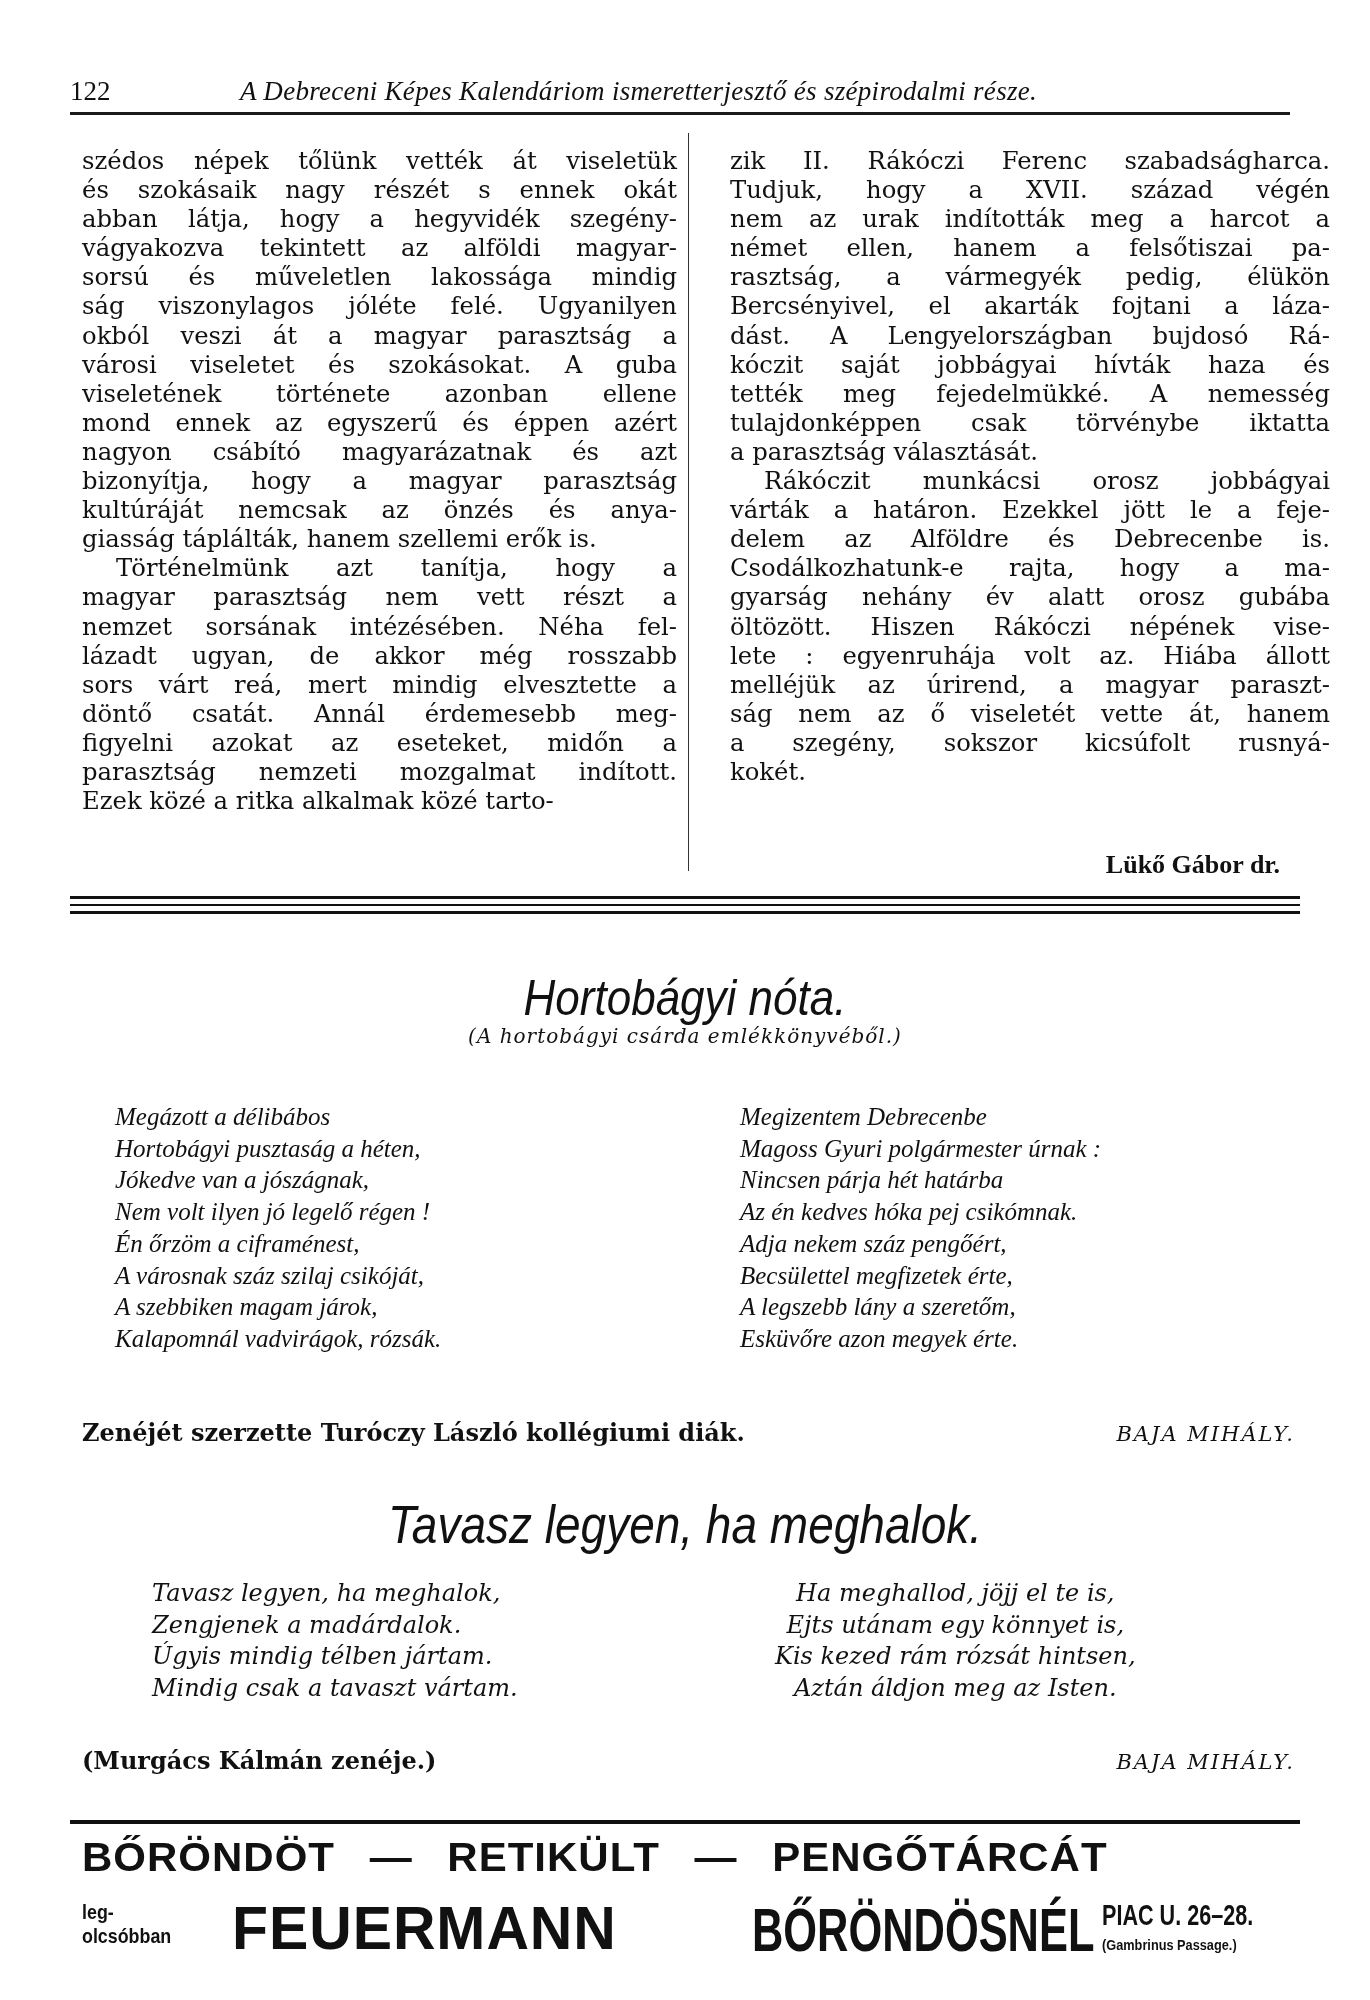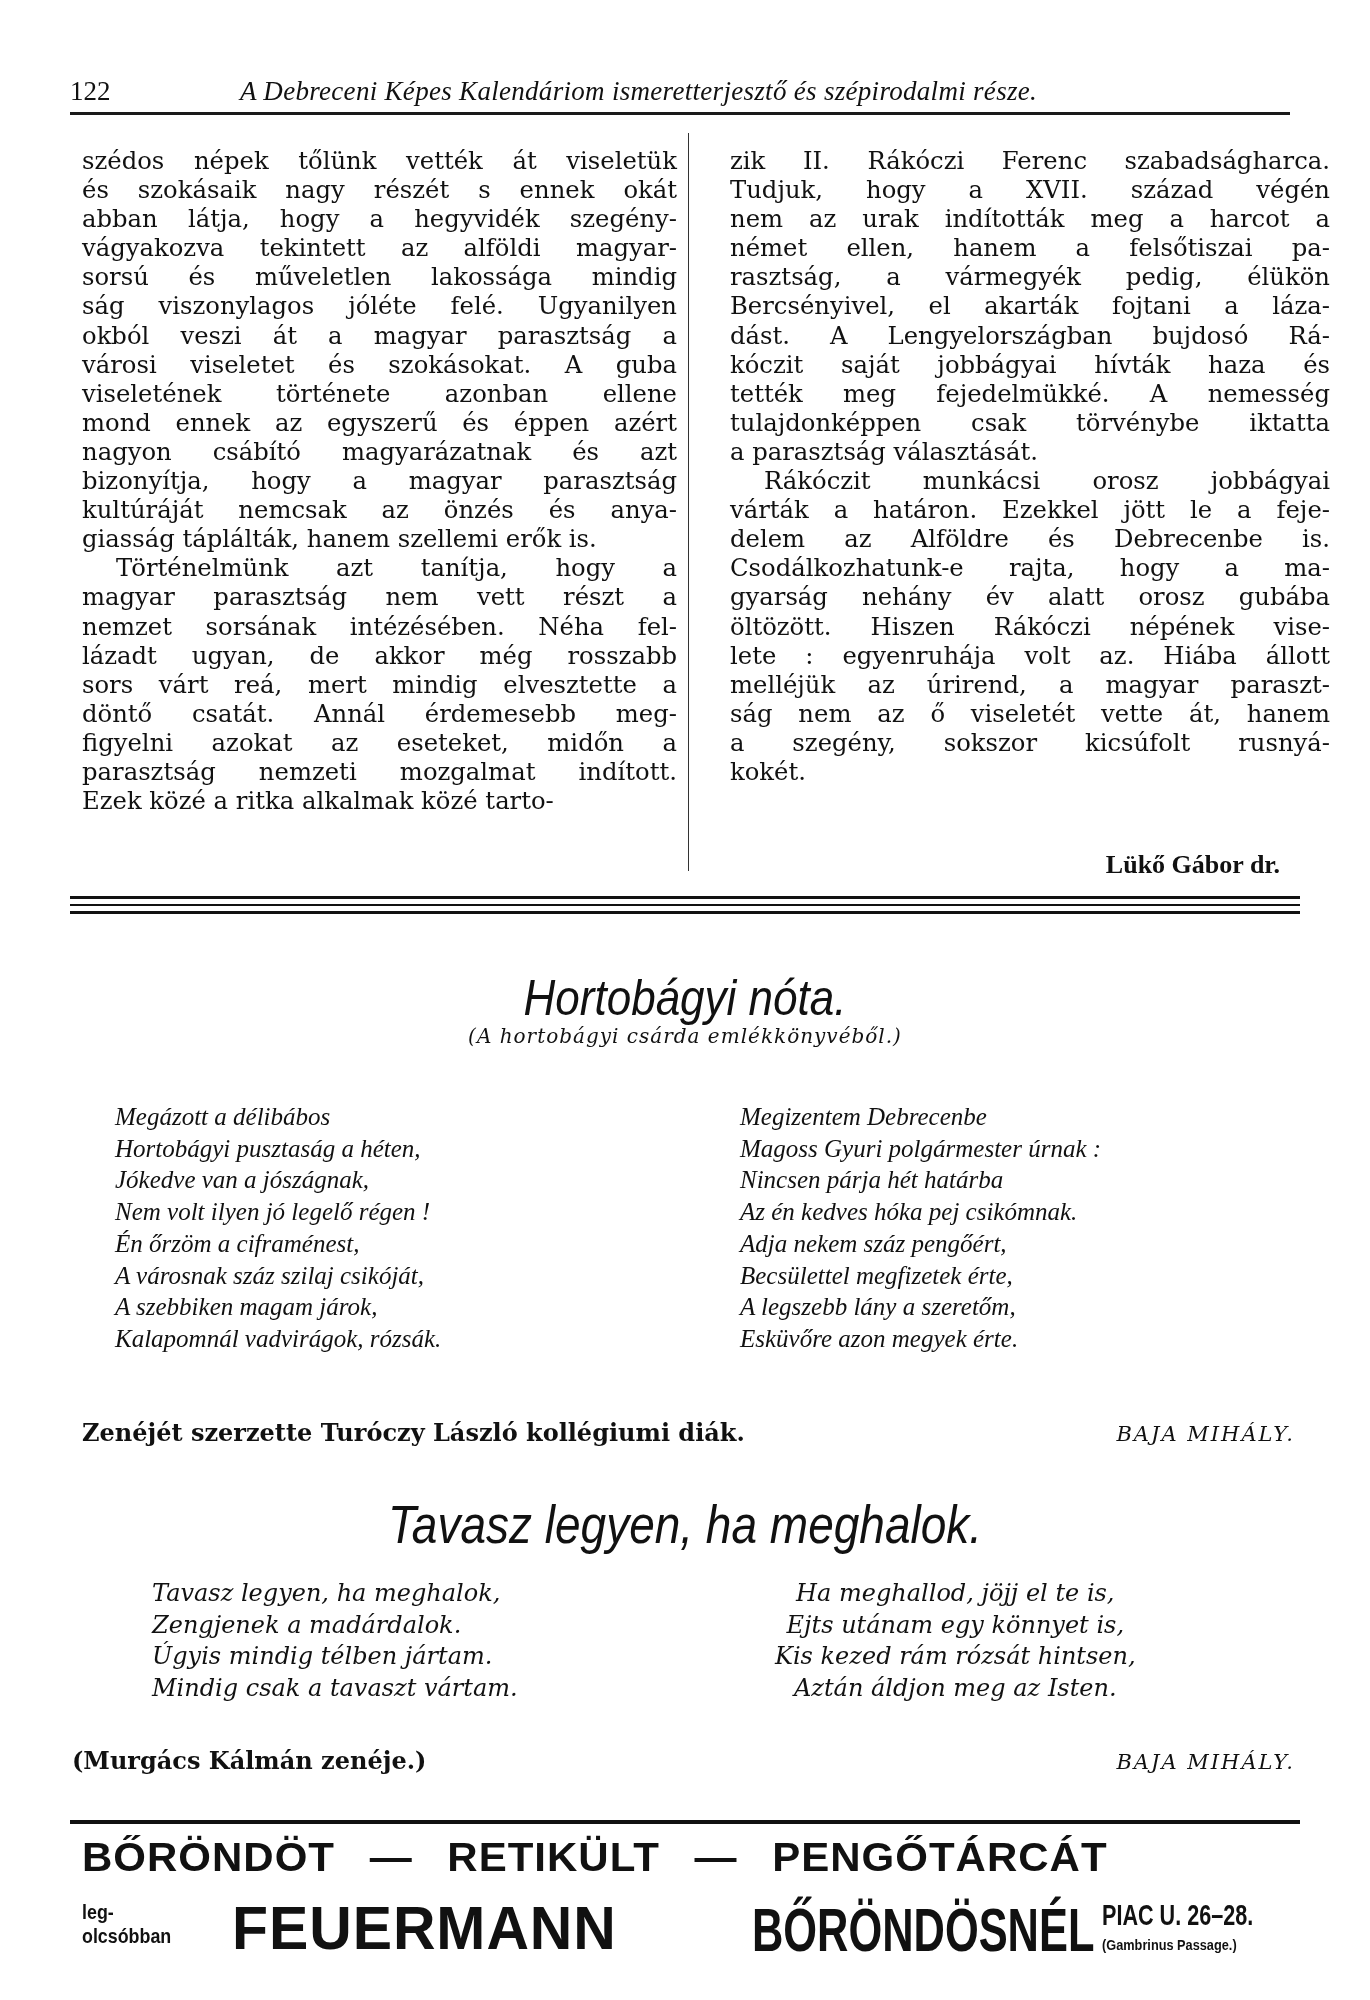--- a/index.html
+++ b/index.html
@@ -39,21 +39,21 @@
   .credit.c1 { left: 82px; top: 1400px; }
   .author { position: absolute; font-family: "DejaVu Serif", serif; font-style: italic; font-size: 21px; letter-spacing: 2px; white-space: nowrap; }
   .author.a1 { right: 75px; top: 1404px; }
 
   
   .ptitle.p2 { top: 1480px; font-size: 46px; transform: scaleY(1.15); }
   .verse2 { position: absolute; font-family: "DejaVu Serif", serif; font-style: italic; font-size: 24px; line-height: 31.7px; }
   .verse2 .ln { display: block; white-space: nowrap; }
   .verse2.p2l { left: 152px; top: 1560px; }
   .verse2.p2r { left: 775px; top: 1560px; text-align: center; }
-  .credit.c2 { left: 72px; top: 1728px; }
+  .credit.c2 { left: 82px; top: 1728px; }
   .author.a2 { right: 75px; top: 1732px; }
 
   .adrule { position: absolute; left: 70px; top: 1802px; width: 1230px; height: 4px; background: #111; }
 
   
   .ad1 { position: absolute; left: 82px; top: 1816px; width: 1215px; font-family: "Liberation Sans", sans-serif; font-weight: bold; font-size: 42px; letter-spacing: 1px; white-space: nowrap; transform: scaleY(0.95); }
   .ad1 span { display: inline-block; }
   .ad-small { position: absolute; left: 82px; top: 1882px; font-family: "Liberation Sans", sans-serif; font-weight: bold; font-size: 21px; line-height: 24px; transform: scaleX(0.85); transform-origin: left; }
   .ad-small .ln { display: block; }
   .ad-big { position: absolute; left: 232px; top: 1874px; font-family: "Liberation Sans", sans-serif; font-weight: bold; font-size: 62px; letter-spacing: 1px; white-space: nowrap; transform: scaleX(0.95); transform-origin: left; }

